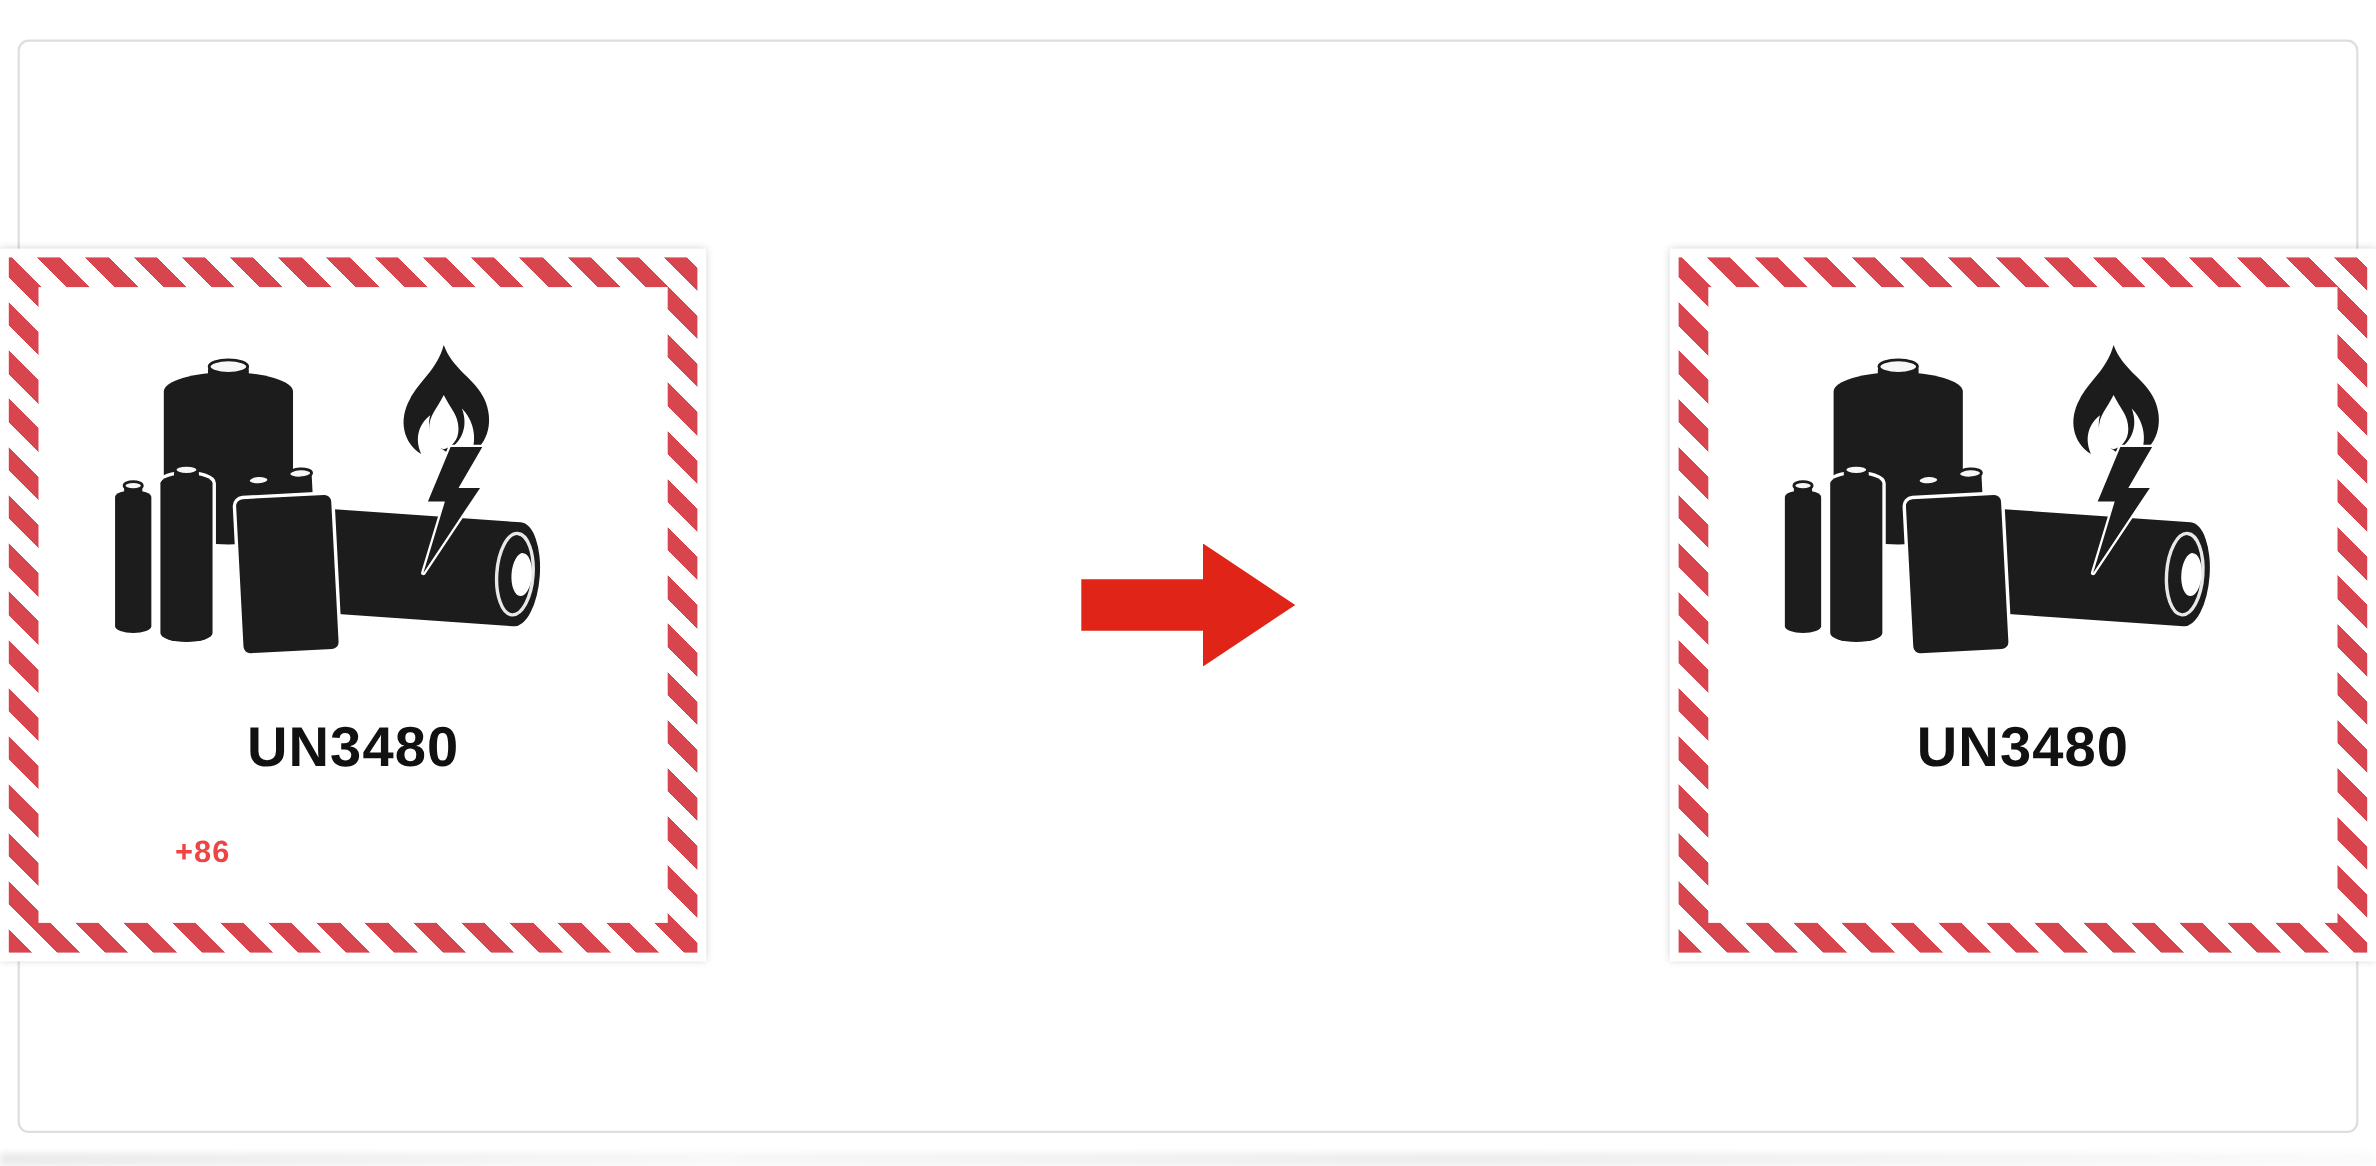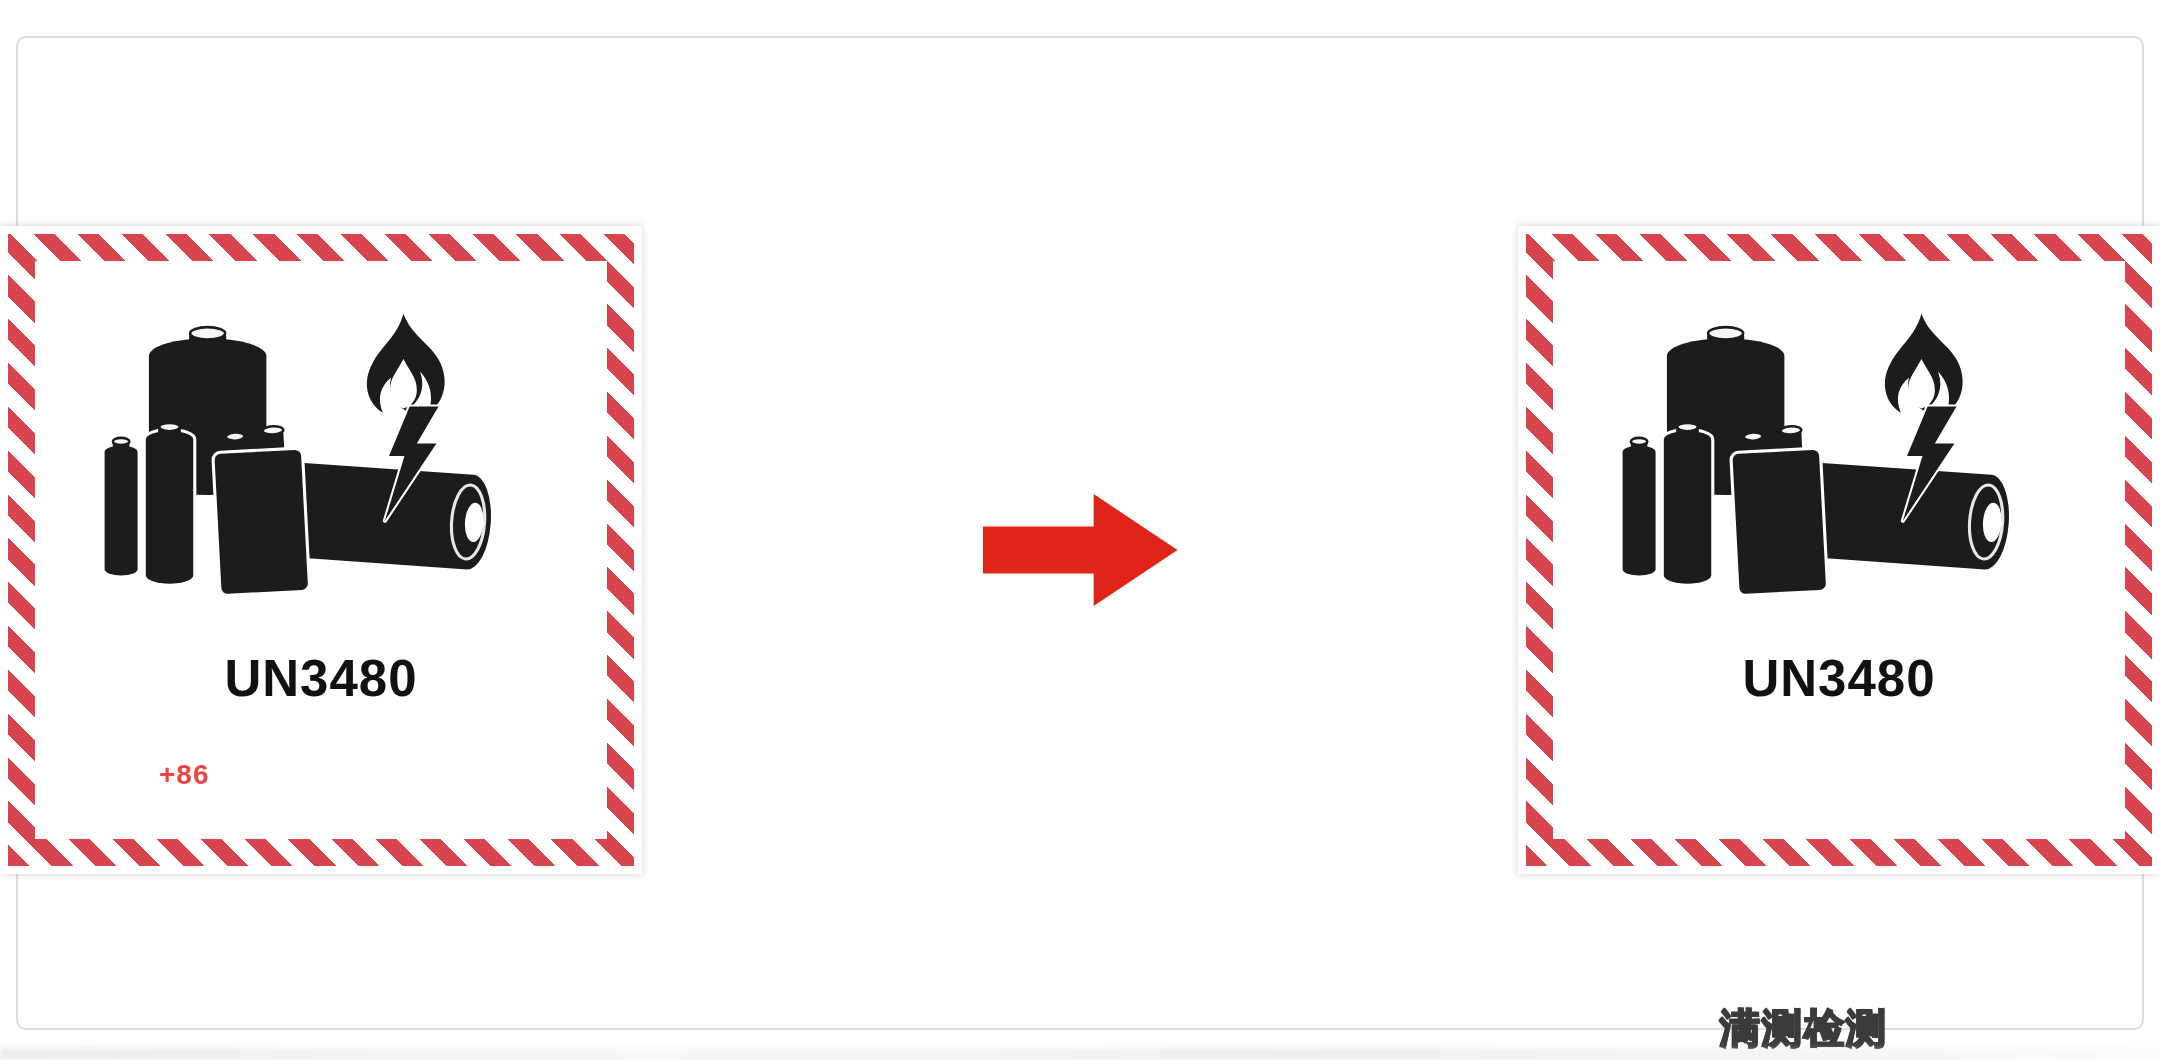--- a/index.html
+++ b/index.html
@@ -160,17 +160,16 @@
           <svg class="cluster" viewBox="0 0 460 310">
             <use href="#battery-cluster"></use>
           </svg>
           <div class="un-code">UN3480</div>
         </div>
       </div>
     </div>
 
   </div>
 
-  <div class="watermark">满测检测</div>
 
   <div class="bottom-smudge"></div>
 
 </div>
 
 </body></html>

